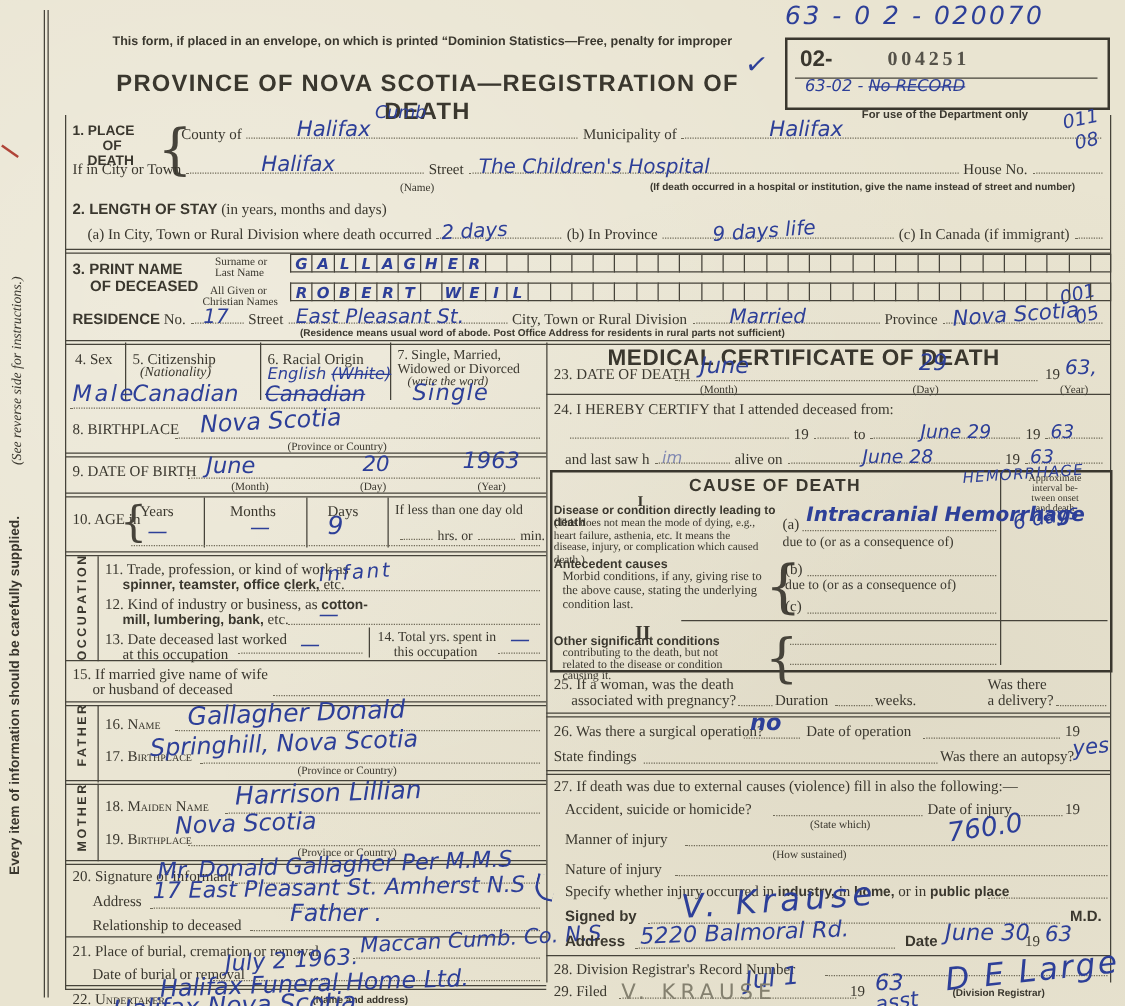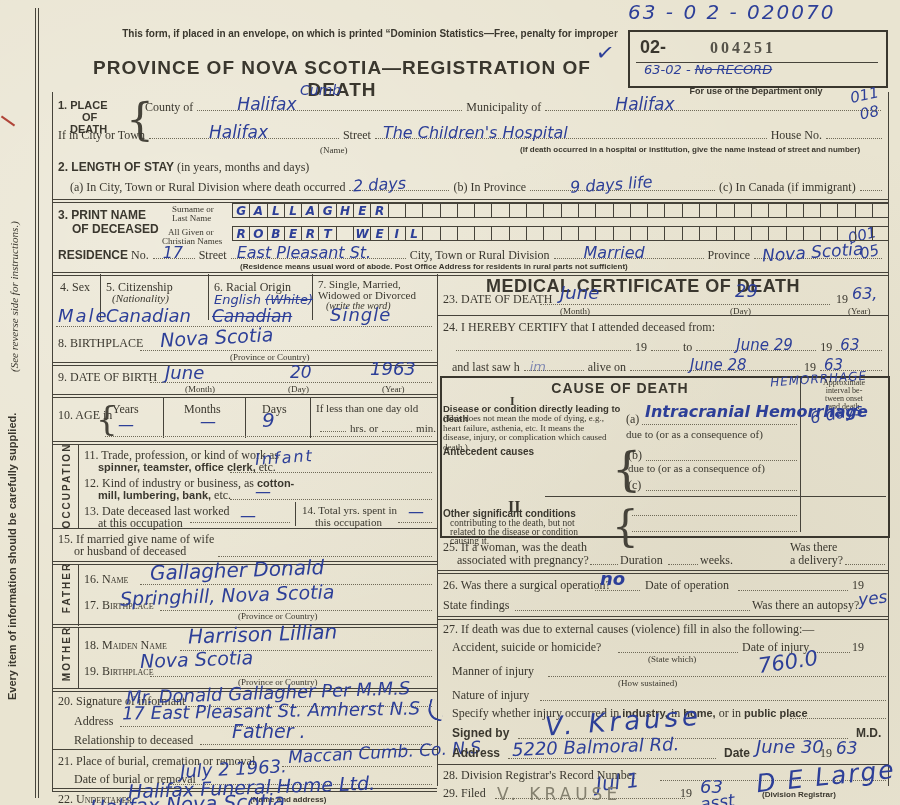--- a/index.html
+++ b/index.html
@@ -34,21 +34,21 @@
 
 <div class="paper">
 
   <div class="vl" style="left:35px;top:8px;height:790px"></div>
   <div class="vl" style="left:38px;top:8px;height:790px"></div>
   <div class="vl" style="left:52px;top:92px;height:700px"></div>
   <div class="abs" style="left:6px;top:700px;transform:rotate(-90deg);transform-origin:left top;white-space:nowrap;font-family:'Liberation Sans',sans-serif;font-weight:bold;font-size:11px">Every item of information should be carefully supplied.</div>
   <div class="abs" style="left:8px;top:372px;transform:rotate(-90deg);transform-origin:left top;white-space:nowrap;font-style:italic;font-size:11px">(See reverse side for instructions.)</div>
   <div class="abs" style="left:0;top:120px;width:16px;border-top:2px solid #b04438;transform:rotate(35deg)"></div>
 
-  <div class="abs sans b" style="left:90px;top:28px;width:560px;text-align:center;font-size:10px">This form, if placed in an envelope, on which is printed “Dominion Statistics—Free, penalty for improper</div>
+  <div class="abs sans b" style="left:90px;top:28px;width:560px;font-size:10px">This form, if placed in an envelope, on which is printed “Dominion Statistics—Free, penalty for improper</div>
   <div class="abs sans b" style="left:62px;top:57px;width:560px;text-align:center;font-size:19px;letter-spacing:1px">PROVINCE OF NOVA SCOTIA—REGISTRATION OF DEATH</div>
   <div class="abs hw" style="left:628px;top:0px;font-size:20px;letter-spacing:2px">63 - 0 2 - 020070</div>
   <div class="abs hw" style="left:596px;top:40px;font-size:22px;transform:rotate(8deg)">✓</div>
 
   <div class="abs" style="left:628px;top:30px;width:256px;height:54px;border:2px solid #3a372e">
     <span class="abs sans b" style="left:10px;top:5px;font-size:18px">02-</span>
     <span class="abs b" style="left:80px;top:7px;font-size:16px;letter-spacing:3px;color:#555249">004251</span>
     <div class="ln" style="left:6px;top:30px;width:242px"></div>
     <span class="abs hw" style="left:14px;top:30px;font-size:13px"><span>63-02 -</span> <span class="strike">No RECORD</span></span>
   </div>
@@ -402,20 +402,21 @@
   </div>
   <div class="abs b" style="left:510px;top:394px;font-size:12px">I</div>
   <div class="abs b sans" style="left:443px;top:404px;width:178px;font-size:9.5px;line-height:10px">Disease or condition directly leading to death</div>
   <div class="abs" style="left:443px;top:414px;width:168px;font-size:9px;line-height:9.5px">(This does not mean the mode of dying, e.g., heart failure, asthenia, etc.  It means the disease, injury, or complication which caused death.)</div>
   <div class="abs" style="left:626px;top:412px">(a)</div>
   <div class="abs hw b" style="left:645px;top:402px;font-size:16px;white-space:nowrap">Intracranial Hemorrhage</div>
   <div class="dot" style="left:642px;top:424px;width:155px"></div>
   <div class="abs hw" style="left:810px;top:404px;font-size:16px;transform:rotate(-10deg)">6 days</div>
   <div class="abs" style="left:626px;top:428px;font-size:11px">due to (or as a consequence of)</div>
   <div class="abs b sans" style="left:443px;top:446px;font-size:10px">Antecedent causes</div>
+  <div class="abs" style="left:450px;top:456px;width:165px;font-size:10px;line-height:11px">Morbid conditions, if any, giving rise to the above cause, stating the underlying condition last.</div>
   <div class="brace" style="left:612px;top:442px;font-size:46px">{</div>
   <div class="abs" style="left:628px;top:448px">(b)</div>
   <div class="dot" style="left:646px;top:460px;width:151px"></div>
   <div class="abs" style="left:628px;top:462px;font-size:11px">due to (or as a consequence of)</div>
   <div class="abs" style="left:628px;top:478px">(c)</div>
   <div class="dot" style="left:646px;top:490px;width:151px"></div>
   <div class="ln" style="left:545px;top:496px;width:341px"></div>
   <div class="abs b" style="left:508px;top:498px;font-size:16px">II</div>
   <div class="abs b sans" style="left:443px;top:508px;font-size:10px">Other significant conditions</div>
   <div class="abs" style="left:450px;top:518px;font-size:9.5px">contributing to the death, but not</div>

